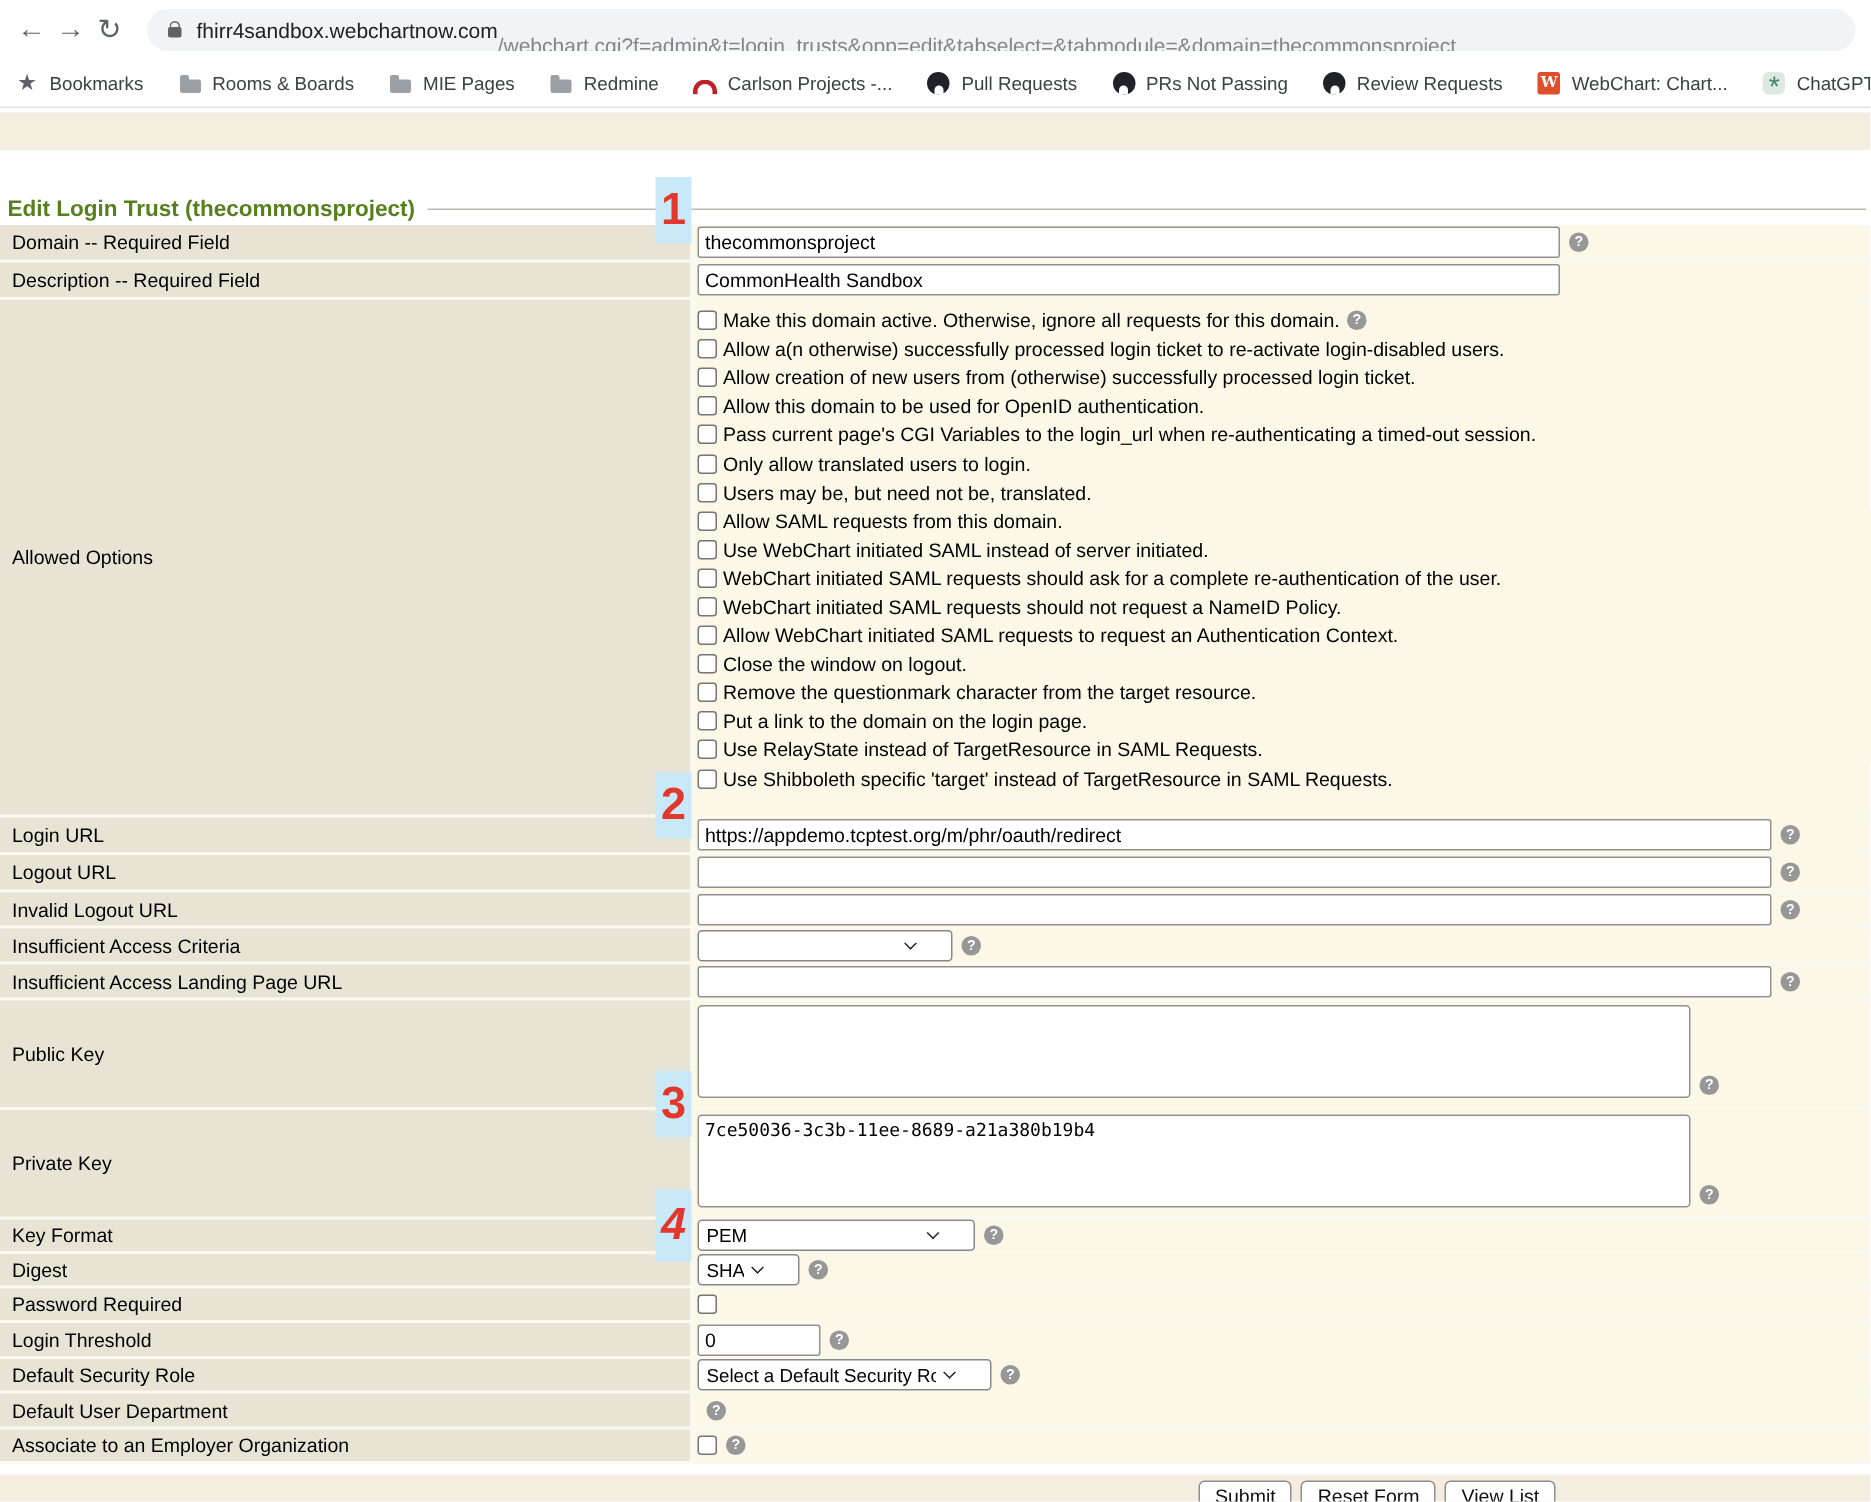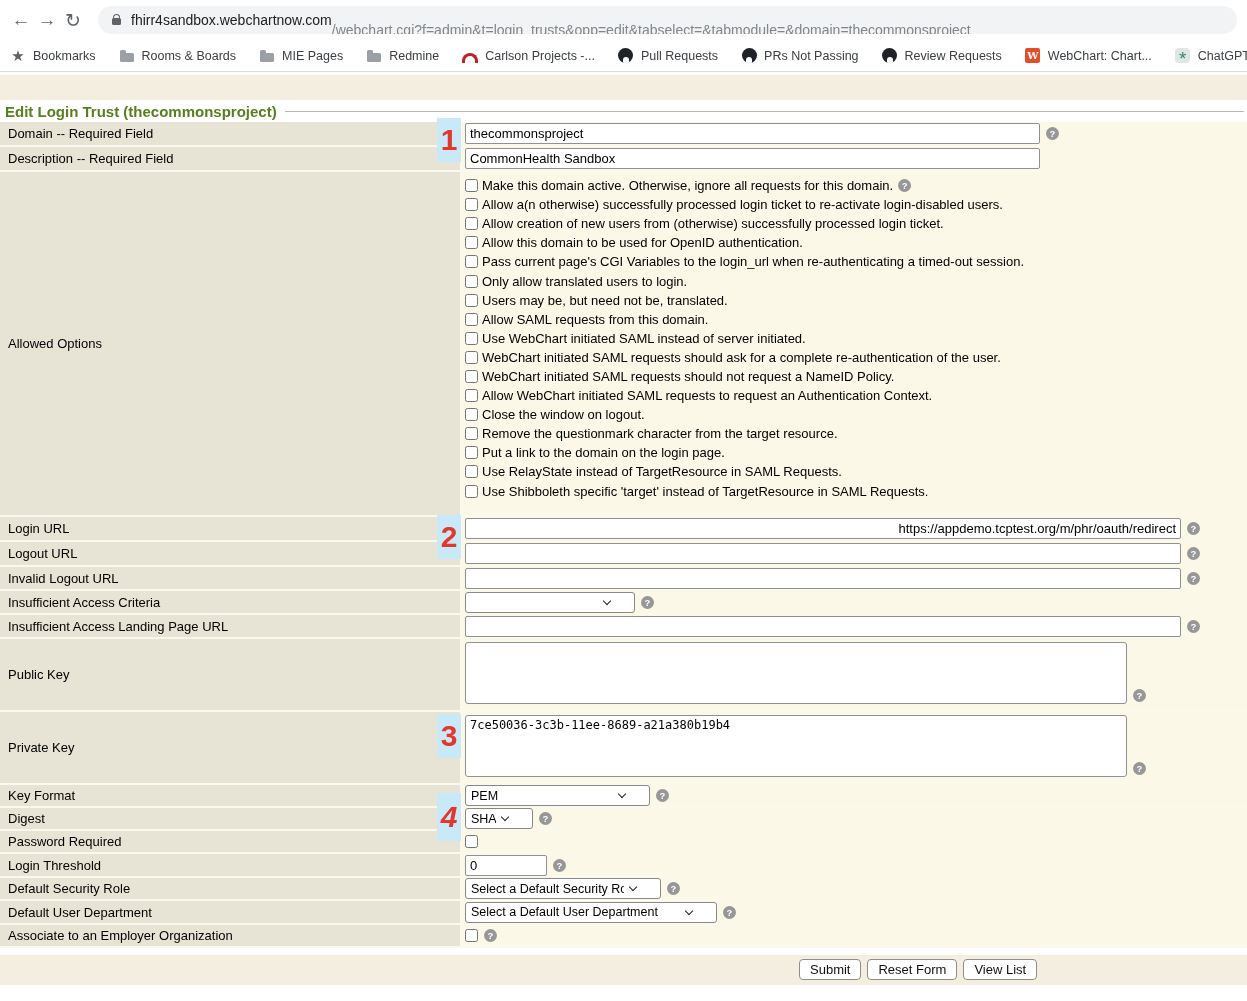--- a/index.html
+++ b/index.html
@@ -29,35 +29,35 @@
   .icon-github::before { content:""; width:15px; height:15px; border-radius:50%; background:#1f2328; }
   .icon-github::after { content:""; position:absolute; bottom:1px; left:5px; width:6px; height:6px; background:#fff; border-radius:3px 3px 1px 1px; }
   .icon-webchart::before { content:"W"; font-family:"DejaVu Serif", serif; font-weight:bold; color:#fff; background:#e04e2a;
                            width:15px; height:15px; font-size:10px; display:flex; align-items:center; justify-content:center; border-radius:2px; }
   .icon-chatgpt::before { content:"*"; color:#41836e; background:#dde8e2; width:15px; height:15px; border-radius:4px;
                           font-size:19px; line-height:22px; text-align:center; display:block; }
 
   
   .gap-white { height:3px; background:#fff; }
   .band-top { height:25px; background:#f3eedf; }
-  .titlerow { height:22px; background:#fff; display:flex; align-items:center; padding-left:5px; }
+  .titlerow { height:22px; background:#fff; display:flex; align-items:center; padding-left:5px;margin-top:28px; }
   .page-title { color:#567f1e; font-weight:bold; font-size:15px; white-space:nowrap; }
   .legend-line { flex:1; height:1px; background:#b9b9b3; margin-left:8px; margin-right:3px; }
 
   
   .form { width:1247px; }
   .frow { display:flex; border-bottom:2px solid #fbf8ee; }
   .flabel { width:462px; flex:none; background:#e8e4d5; border-right:2px solid #fbf8ee;
             font-size:13px; color:#000; display:flex; align-items:center; padding-left:8px;text-align:right; }
   .ffield { flex:1; background:#fcf8e8; display:flex; align-items:center; padding-left:3px; }
   .ffield.top { align-items:flex-start; }
 
   .tinput { height:21px; border:1px solid #919191; border-radius:2px; background:#fff;
             font-family:"Liberation Sans", sans-serif; font-size:13px; padding:1px 4px; }
-  .w575 { width:575px; } .w716 { width:716px;text-align:right; } .w82 { width:82px; }
+  .w575 { width:575px; } .w716 { width:716px; } .w82 { width:82px; }
   .tarea { width:662px; height:62px; border:1px solid #919191; border-radius:3px; background:#fff; resize:none;
            font-family:"DejaVu Sans Mono", monospace; font-size:12px; padding:2px 4px; }
   .help { width:13px; height:13px; border-radius:50%; background:#979797; color:#fff; font-size:9.5px; font-weight:bold;
           display:inline-flex; align-items:center; justify-content:center; flex:none; margin-left:6px; cursor:pointer; }
   .help::before { content:"?"; }
   .cb { width:13px; height:13px; border:1px solid #757575; border-radius:2.5px; background:#fff; flex:none; cursor:pointer; }
 
   .fselect { height:21px; background:#fff; border:1px solid #888; border-radius:3px; display:flex; align-items:center;
              padding:0 23px 0 5px; font-size:12.5px; cursor:pointer; overflow:hidden; white-space:nowrap; }
   .fselect .sval { flex:1; overflow:hidden; }
@@ -363,24 +363,20 @@
         <span class="sval">Select a Default Security Role</span>
         <span class="chev"></span>
       </div>
       <span class="help"></span>
     </div>
   </div>
 
   <div class="frow" style="height:24px">
     <div class="flabel">Default User Department</div>
     <div class="ffield">
-      <div class="fselect" style="width:252px">
-        <span class="sval">Select a Default User Department</span>
-        <span class="chev"></span>
-      </div>
       <span class="help"></span>
     </div>
   </div>
 
   <div class="frow" style="height:23px">
     <div class="flabel">Associate to an Employer Organization</div>
     <div class="ffield">
       <span class="cb"></span>
       <span class="help"></span>
     </div>

